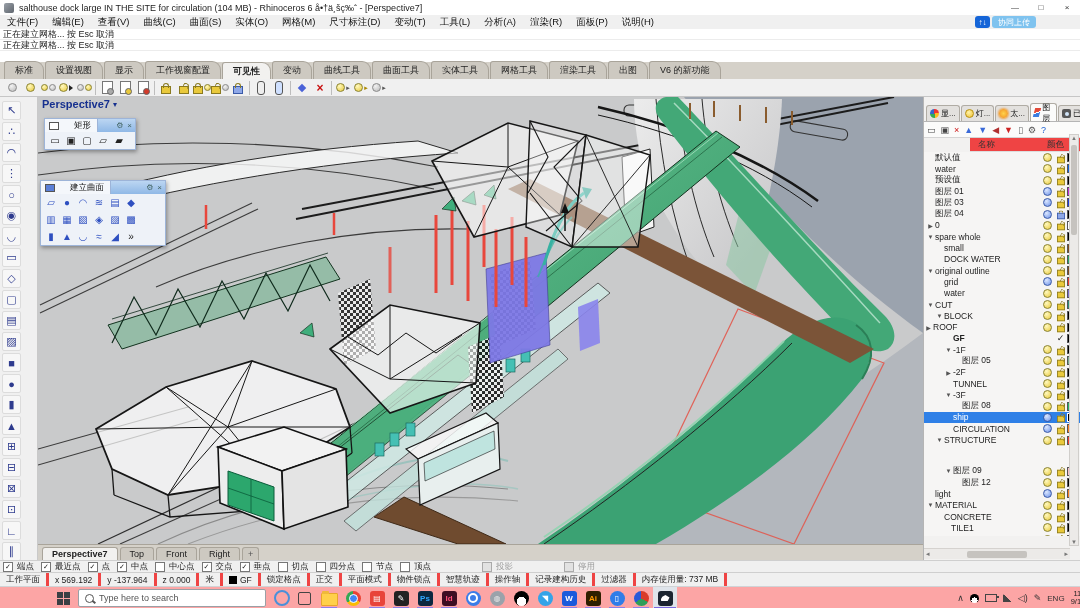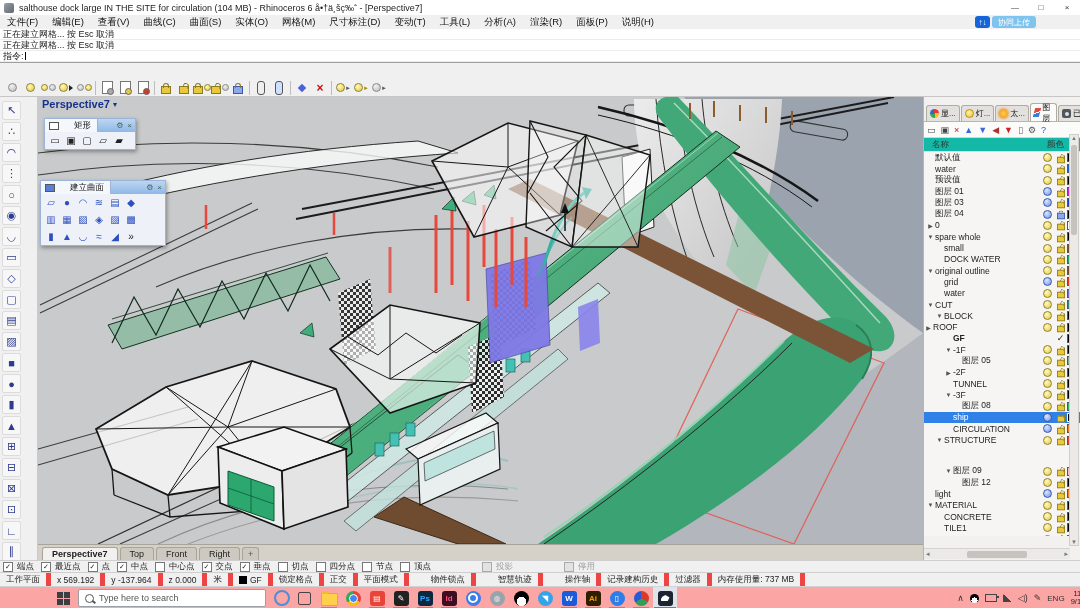--- a/index.html
+++ b/index.html
@@ -75,21 +75,21 @@
   .ptab.active{background:#fbfbfa;height:15px;}
   .pic{display:inline-block;width:9px;height:9px;border-radius:50%;}
   .pic-disp{background:conic-gradient(#e33 0 25%,#fb2 0 50%,#3a5 0 75%,#36c 0 100%);}
   .pic-light{background:radial-gradient(circle at 40% 35%,#fff3a8,#f0c030);border:1px solid #b89010;box-sizing:border-box;}
   .pic-sun{background:radial-gradient(#ffd24a,#f08a20);box-shadow:0 0 2px 1px rgba(240,150,40,.8);}
   .pic-layers{border-radius:0;background:linear-gradient(160deg,#e24a3a 45%,#fff 46% 55%,#3a7de0 56%);transform:skewX(-15deg);}
   .pic-named{border-radius:2px;background:#555;position:relative;}
   .pic-named:after{content:"";position:absolute;left:2.5px;top:2.5px;width:4px;height:4px;border-radius:50%;background:#cfe2f5;}
   #ptoolbar{display:flex;align-items:center;height:15px;border-top:1px solid #b5b5b5;border-bottom:1px solid #d5d5d5;background:#fbfbfa;padding-left:3px;gap:5px;}
   .ptb{font-size:9px;line-height:12px;color:#333;}
-  #pheaders{display:flex;align-items:center;height:13px;font-size:8.5px;color:#333;background:#14b8a6;border-bottom:1px solid #ddd;padding-left:8px;}
+  #pheaders{display:flex;align-items:center;height:13px;font-size:8.5px;color:#333;background:#ef4444;border-bottom:1px solid #ddd;padding-left:8px;margin-left:46px;}
   #pheaders .hcolor{margin-left:auto;margin-right:16px;}
   #playerlist{position:relative;height:384px;overflow:hidden;background:#f6f5f4;}
   .lrow{display:flex;align-items:center;height:11.3px;font-size:8.5px;color:#222;white-space:nowrap;}
   .lrow.sel{background:#2f80e7;color:#fff;}
   .lrow .arr{width:9px;text-align:center;font-size:6px;color:#555;flex:none;}
   .lrow.sel .arr{color:#dce8ff;}
   .lrow .lname{flex:1;overflow:hidden;}
   .lrow .lname.bold{font-weight:bold;}
   .lcol{width:13px;display:flex;justify-content:center;flex:none;}
   .swatch{width:9px;height:9px;border:1px solid #555;flex:none;margin-right:4px;box-sizing:border-box;}
@@ -99,22 +99,22 @@
   #phscroll{position:absolute;left:0;bottom:1px;width:146px;height:11px;background:#eceae8;border-top:1px solid #d5d2cf;display:flex;align-items:center;justify-content:space-between;font-size:7px;color:#777;padding:0 2px;box-sizing:border-box;}
   #phthumb{width:60px;height:7px;background:#c6c3bf;border-radius:2px;}
   
   #osnap{position:absolute;left:0;top:560px;width:1080px;height:12px;background:#f0f0f0;border-top:1px solid #cfcfcf;display:flex;align-items:center;padding-left:3px;gap:7px;box-sizing:border-box;}
   .os{display:flex;align-items:center;gap:4px;font-size:8.5px;color:#222;}
   .os .cb{width:8px;height:8px;border:1px solid #777;background:#fff;font-size:7px;line-height:8px;text-align:center;color:#222;}
   .os.dis{color:#999;padding-left:44px;}
   .os.dis .cb{background:#e2e2e2;border-color:#aaa;}
   
   #statusbar{position:absolute;left:0;top:572px;width:1080px;height:14px;background:#f0f0f0;border-top:1px solid #cfcfcf;display:flex;align-items:stretch;font-size:8.5px;box-sizing:border-box;}
-  .sc{display:flex;align-items:center;justify-content:center;padding:0 6px;border-right:5px solid #ef4444;color:#222;gap:3px;}
-  .sc.bold{font-weight:bold;margin-left:16px;}
+  .sc{display:flex;align-items:center;justify-content:center;padding:0 6px;border-right:3px solid #ef4444;color:#222;gap:3px;}
+  .sc.bold{font-weight:bold;}
   .sc .chipsw{width:8px;height:8px;background:#000;display:inline-block;}
   
   #taskbar{position:absolute;left:0;top:586px;width:1080px;height:22px;background:#fca5a5;border-top:1px solid #d0d3d6;display:flex;align-items:center;padding-left:48px;}
   #startbtn{width:30px;height:22px;display:flex;align-items:center;justify-content:center;}
   .winlogo{display:grid;grid-template-columns:6px 6px;grid-template-rows:6px 6px;gap:1px;}
   .winlogo s{background:#3a3f44;}
   #searchbox{width:180px;height:16px;background:#fff;border:1px solid #9aa0a6;border-radius:2px;display:flex;align-items:center;gap:5px;padding-left:6px;font-size:9px;color:#555;}
   .mag{width:7px;height:7px;border:1.5px solid #555;border-radius:50%;position:relative;flex:none;}
   .mag:after{content:"";position:absolute;left:6px;top:6px;width:4px;height:1.5px;background:#555;transform:rotate(40deg);}
   #cortana{width:12px;height:12px;border:2px solid #4a90d9;border-radius:50%;margin:0 8px;}
@@ -170,23 +170,37 @@
       </div>
     <div id="pluginbtns">
       <span id="plugico">↑↓</span>
       <span id="pluglabel">协同上传</span>
     </div>
   </div>
 
   <div id="cmdarea">
     <div class="cmdline">正在建立网格... 按 Esc 取消</div>
     <div class="cmdline">正在建立网格... 按 Esc 取消</div>
-    <div class="cmdline"><span>指令:</span><span class="caret"></span></div>
   </div>
 
+  <div id="ribbontabs">
+      <span class="rtab">标准</span>
+      <span class="rtab">设置视图</span>
+      <span class="rtab">显示</span>
+      <span class="rtab">工作视窗配置</span>
+      <span class="rtab active">可见性</span>
+      <span class="rtab">变动</span>
+      <span class="rtab">曲线工具</span>
+      <span class="rtab">曲面工具</span>
+      <span class="rtab">实体工具</span>
+      <span class="rtab">网格工具</span>
+      <span class="rtab">渲染工具</span>
+      <span class="rtab">出图</span>
+      <span class="rtab">V6 的新功能</span>
+    </div>
   <div id="vistoolbar">
       <span class="vic">
         <s class="pb g"></s>
       </span>
       <span class="vic">
         <s class="pb"></s>
       </span>
       <span class="vic">
         <s class="pb sm"></s>
         <s class="pb g sm"></s>
@@ -901,21 +915,21 @@
             <span class="arr"></span>
             <span class="lname">CONCRETE</span>
             <span class="lcol">
               <s class="pb"></s>
             </span>
             <span class="lcol">
               <s class="plock o" style="transform:scale(0.8)"></s>
             </span>
             <span class="swatch" style="background: rgb(0, 0, 0);"></span>
           </div>
-          <div class="lrow" style="padding-left: 11px; align-items: center;">
+          <div class="lrow" style="padding-left: 18px; align-items: center;">
             <span class="arr"></span>
             <span class="lname">TILE1</span>
             <span class="lcol">
               <s class="pb"></s>
             </span>
             <span class="lcol">
               <s class="plock o" style="transform:scale(0.8)"></s>
             </span>
             <span class="swatch" style="background: rgb(0, 0, 0);"></span>
           </div>

